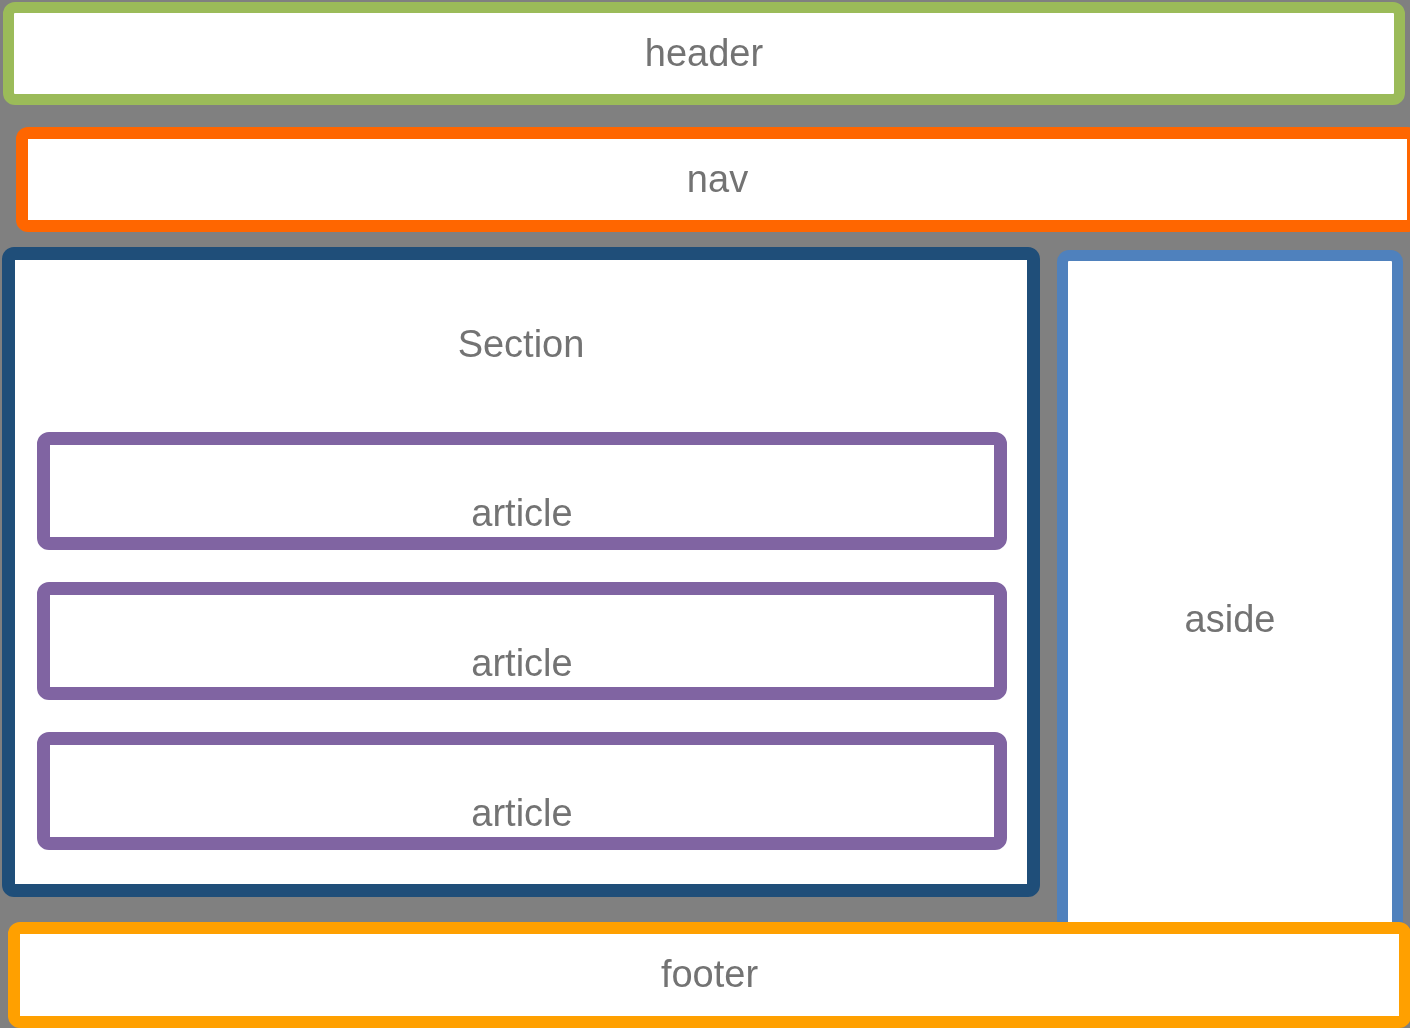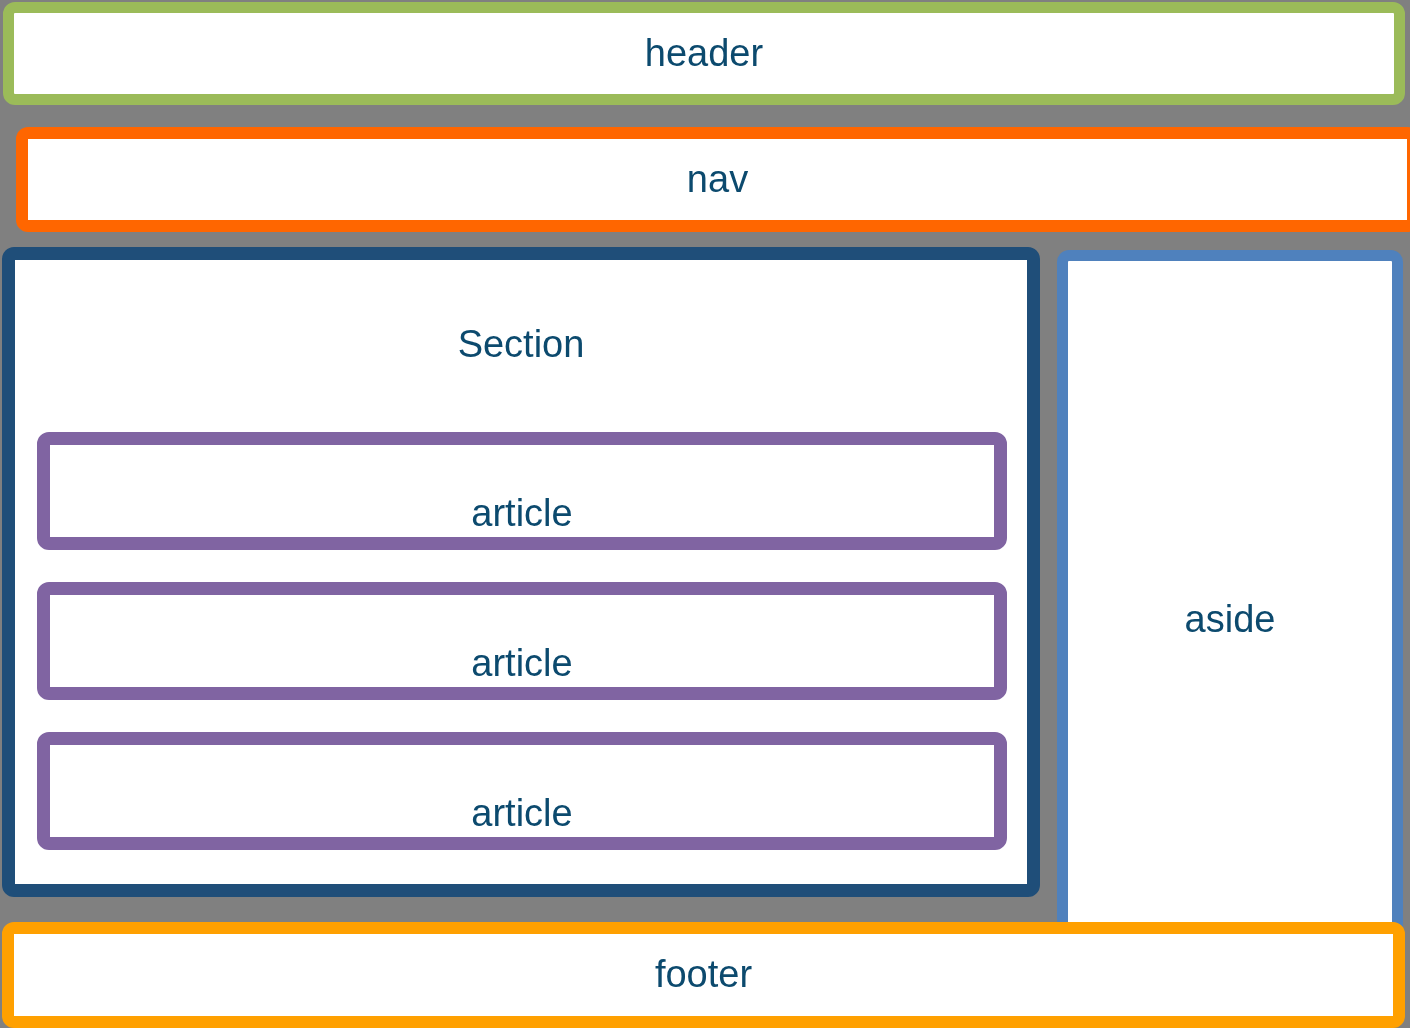--- a/index.html
+++ b/index.html
@@ -17,28 +17,28 @@
     border-style: solid;
     border-radius: 12px;
     box-sizing: border-box;
     display: flex;
     align-items: center;
     justify-content: center;
   }
   .label {
     font-size: 38px;
     line-height: 1.2;
-    color: #0c4a6e;
+    color: #737373;
     white-space: nowrap;
   }
   #header-box { left: 3px;    top: 2px;   width: 1402px; height: 103px; border-width: 11px; }
   #nav-box    { left: 16px;    top: 127px; width: 1403px; height: 105px; border-width: 12px; }
   #section-box{ left: 2px;    top: 247px; width: 1038px; height: 650px; border-width: 13px; display: block; }
   #aside-box  { left: 1057px; top: 250px; width: 346px;  height: 740px; border-width: 11px; }
-  #footer-box { left: 2px;    top: 922px; width: 1403px; height: 106px; border-width: 12px; }
+  #footer-box { left: 8px;    top: 922px; width: 1403px; height: 106px; border-width: 12px; }
 
   #section-label {
     position: absolute;
     left: 0; top: 62px;
     width: 100%;
     text-align: center;
   }
   .article-box {
     position: absolute;
     left: 22px;

